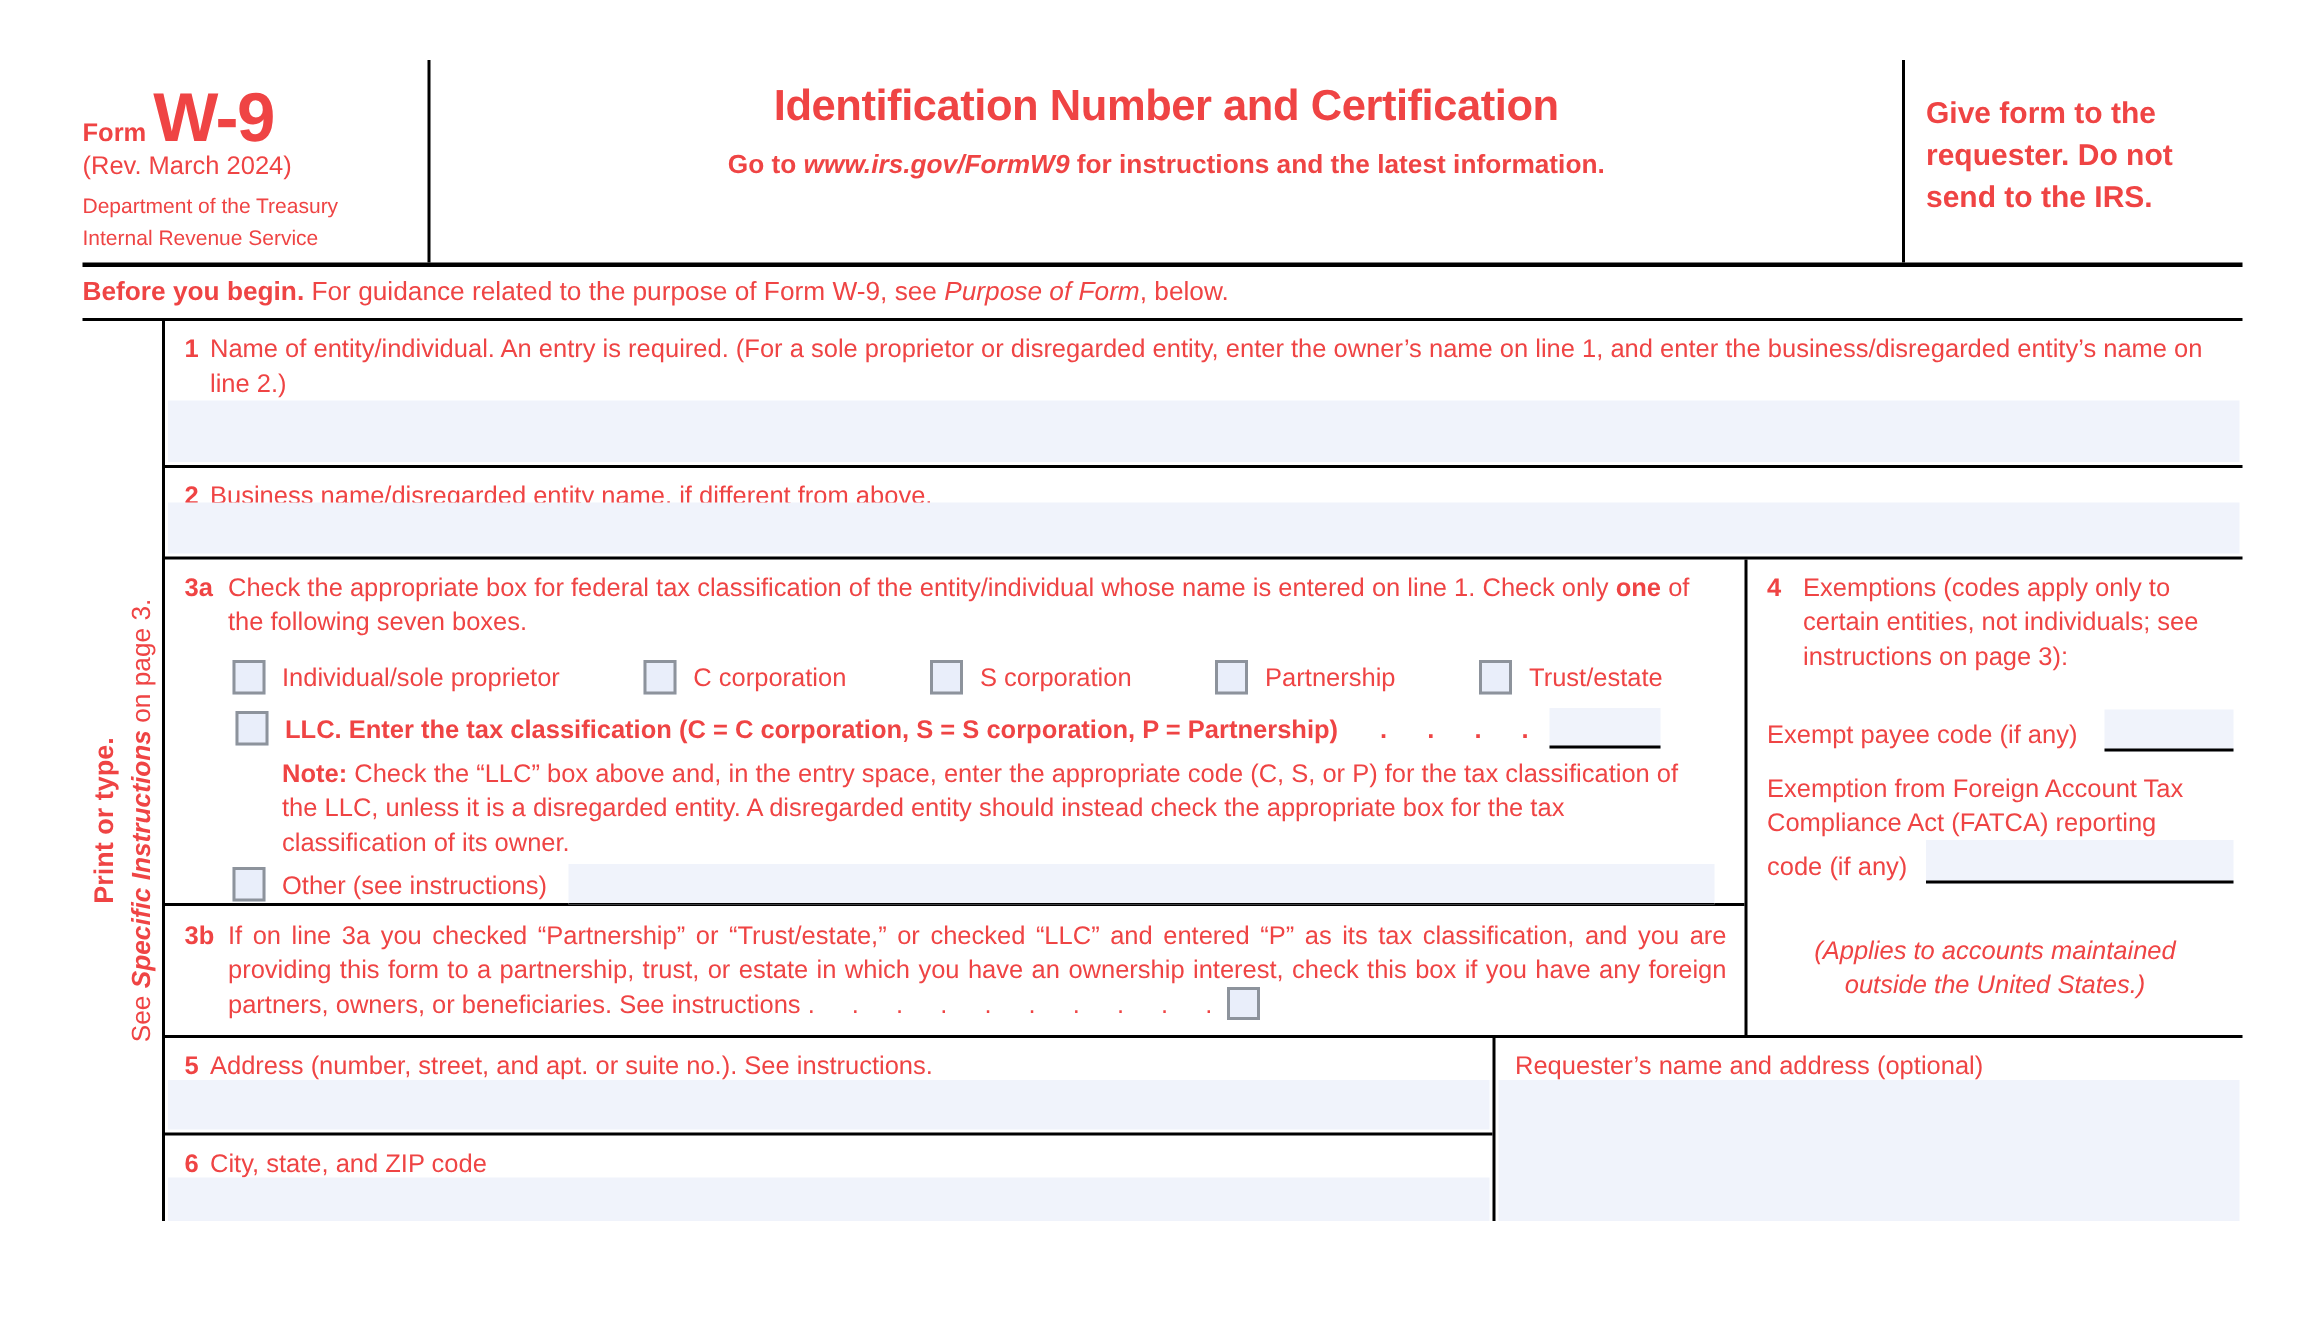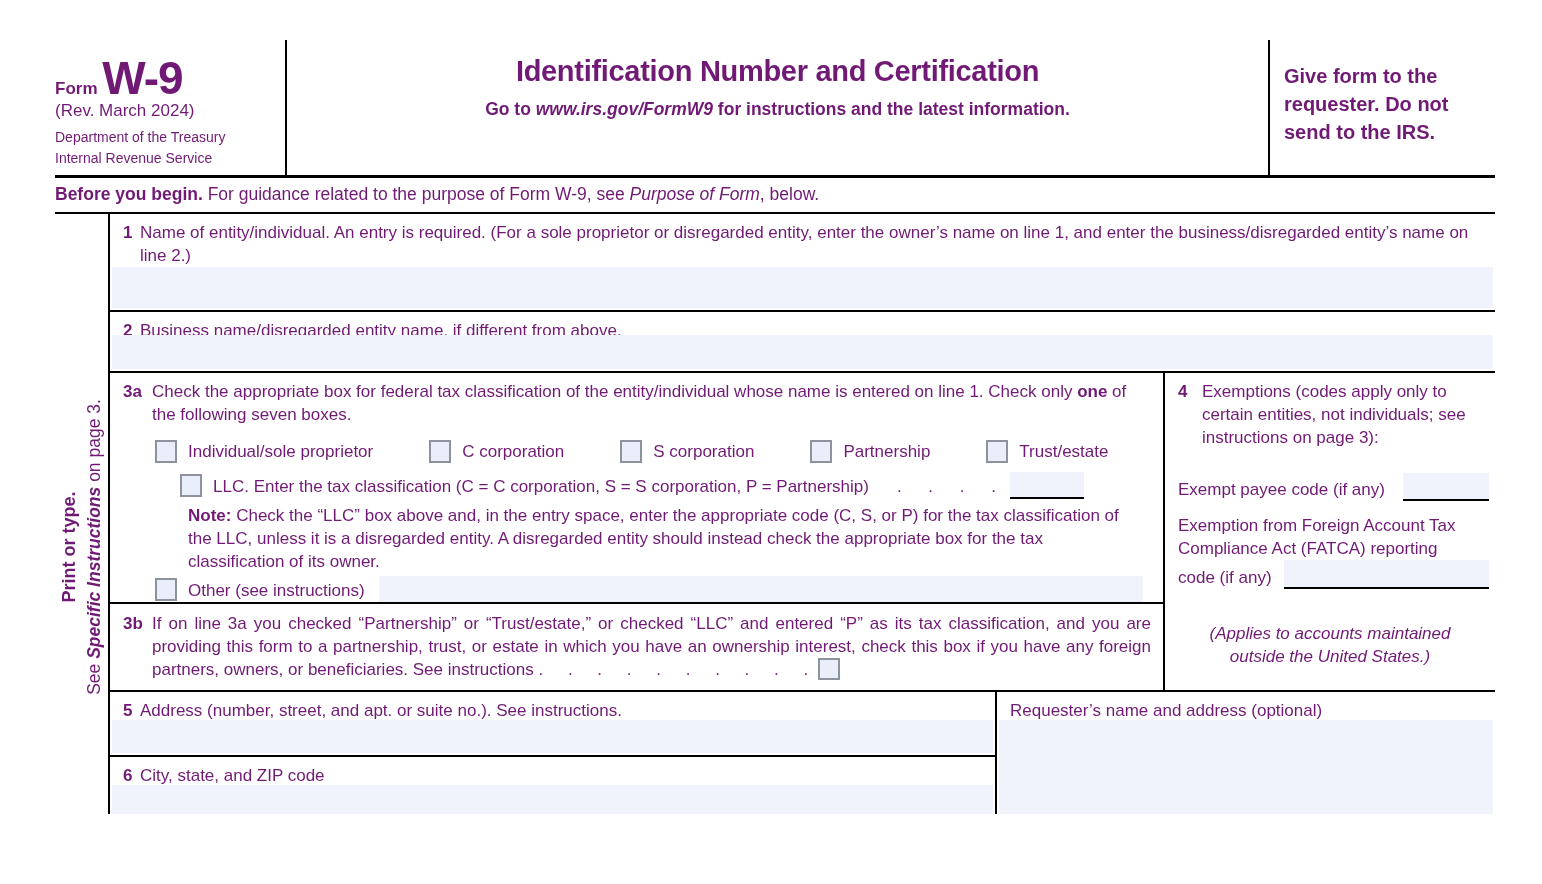--- a/index.html
+++ b/index.html
@@ -1,19 +1,19 @@
 <!DOCTYPE html>
 <html style="--field-fill: #f0f3fb; --checkbox-fill: #e9eefa; --checkbox-border: #8d939c;"><head>
 <meta charset="utf-8">
 <style>
   * { margin:0; padding:0; box-sizing:border-box; }
   html,body { background:#fff; }
   .page {
     position:relative; width:1542px; height:814px; background:#fff;
-    font-family:"Liberation Sans", sans-serif; color:#701a75; font-size:17px;
+    font-family:"Liberation Sans", sans-serif; color:#ef4444; font-size:17px;
     overflow:hidden;
   }
   .content { position:absolute; left:55px; top:40px; width:1440px; }
 
   
   .form-header { display:flex; border-bottom:3px solid #000; height:138px; }
   .h-left { width:230px; padding-top:18px; }
   .form-word { font-size:17px; font-weight:bold; vertical-align:baseline; }
   .form-number { font-size:46px; font-weight:bold; letter-spacing:-1px; line-height:40px; }
   .revision { font-size:17px; margin-top:2px; }
@@ -58,21 +58,21 @@
   .sec3a { height:231px; border-bottom:2px solid #000; }
   .sec3b { flex:1; }
 
   .cb { display:inline-block; width:22px; height:23px; background:var(--checkbox-fill);
         border:2px solid var(--checkbox-border); flex:none; }
   .cb-row { display:flex; align-items:flex-end; margin:14px 0 0 45px; }
   .cb-item { display:flex; align-items:center; }
   .cb-item + .cb-item { margin-left:56px; }
   .cb-item .cb { margin-right:11px; }
 
-  .llc-row { display:flex; align-items:flex-end; margin:9px 20px 0 70px; line-height:25px; }
+  .llc-row { display:flex; align-items:flex-end; margin:9px 20px 0 47px; line-height:25px;font-weight:bold; }
   .llc-row .cb { margin-right:11px; align-self:center; }
   .dots { word-spacing:22px; margin-left:28px; white-space:nowrap; }
   .llc-box { width:74px; height:27px; background:var(--field-fill);
              border-bottom:2px solid #000; margin-left:14px; flex:none; }
 
   .note-par { margin:5px 24px 0 78px; line-height:23px; }
   .note-bold { font-weight:bold; }
 
   .other-row { display:flex; align-items:flex-end; margin:3px 20px 0 45px; line-height:25px; }
   .other-row .cb { margin-right:11px; align-self:center; }

